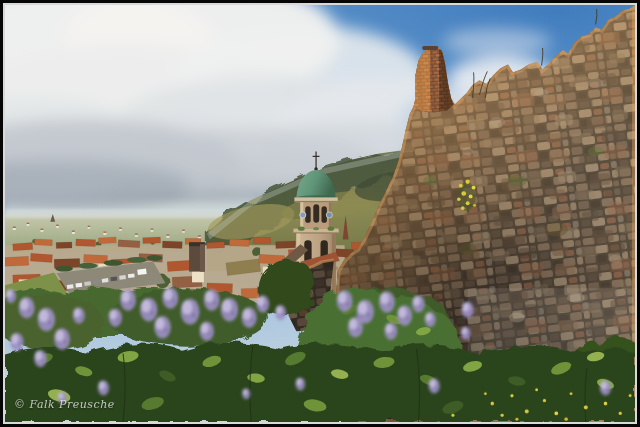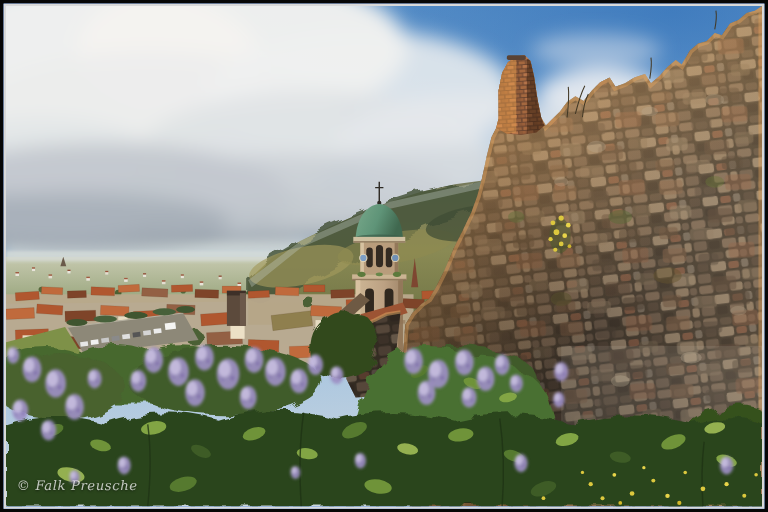--- a/index.html
+++ b/index.html
@@ -4,21 +4,21 @@
 <style>
   html,body{margin:0;padding:0;background:#1c1c1c;}
   .photo-frame{
     width:640px;height:427px;box-sizing:border-box;
     background:var(--frame-outer,#060606);
     padding:3px;
   }
   .photo-mat{
     width:100%;height:100%;box-sizing:border-box;
     border:2px solid var(--frame-inner,#d9d9d9);
-    position:relative;overflow:hidden;background:#3b82f6;
+    position:relative;overflow:hidden;background:#d946ef;
   }
   .scene-svg{position:absolute;inset:0;width:100%;height:100%;display:block;}
   .watermark{
     position:absolute;left:9px;bottom:11px;
     font-family:"DejaVu Serif", serif;
     font-style:italic;font-size:11px;letter-spacing:.5px;
     color:var(--watermark-color,rgba(255,255,255,.72));
     text-shadow:0 1px 2px rgba(0,0,0,.55);
     pointer-events:none;white-space:nowrap;
   }

